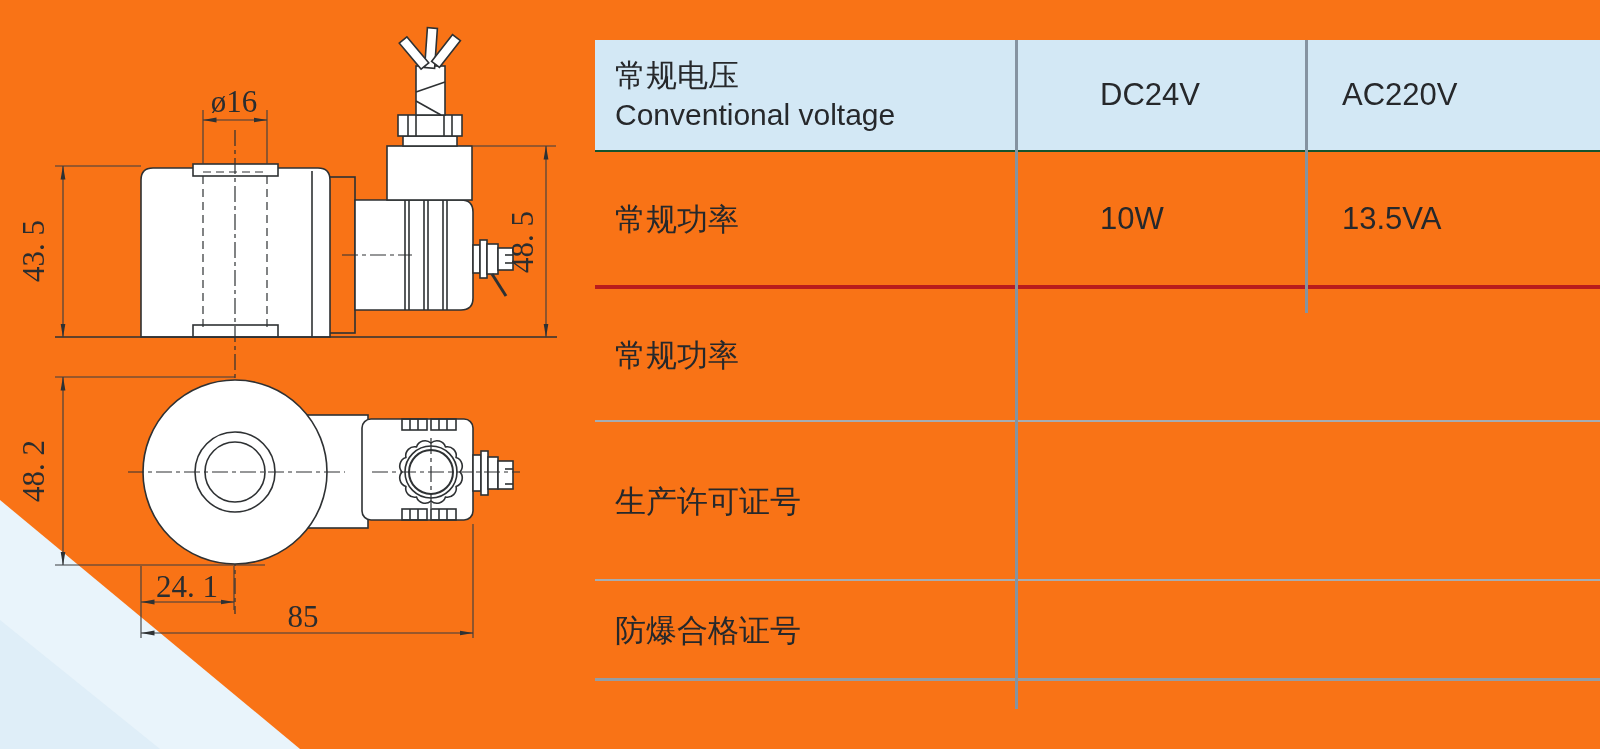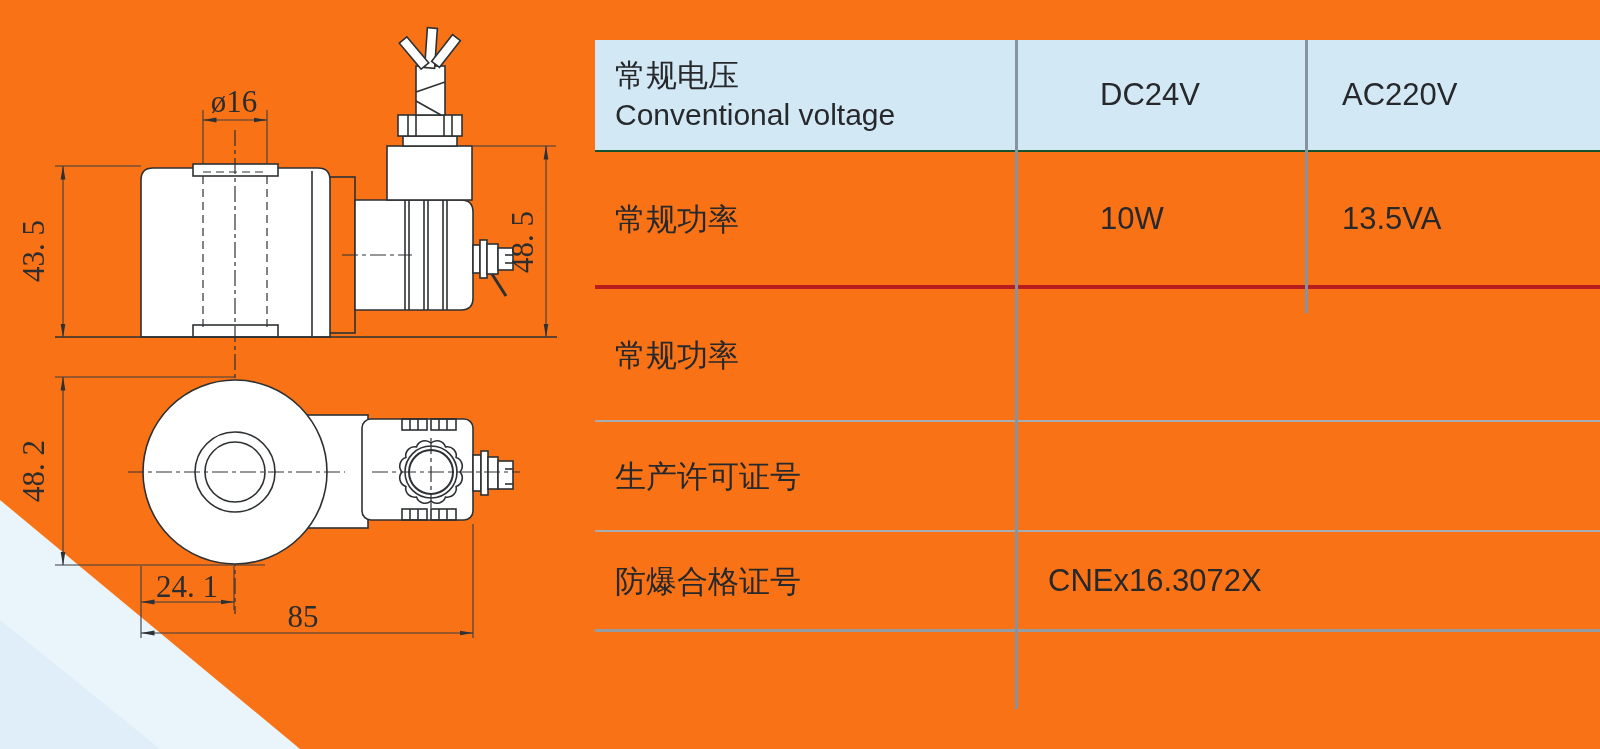--- a/index.html
+++ b/index.html
@@ -10,21 +10,21 @@
   
   #corner-accent{position:absolute;left:0;top:0;z-index:0;}
   #drawing-svg{position:absolute;left:0;top:0;z-index:1;}
 
   
   .spec-table{position:absolute;left:595px;top:40px;width:1005px;height:669px;z-index:2;}
   .row{position:relative;box-sizing:border-box;width:100%;}
   .row-header{height:112px;background:#d3e8f5;border-bottom:2px solid #14532d;}
   .row-power{height:137px;border-bottom:4px solid #b91c1c;}
   .row-grade{height:133px;border-bottom:2px solid #a6adb3;}
-  .row-license{height:110px;border-bottom:2px solid #a6adb3;}
+  .row-license{height:159px;border-bottom:2px solid #a6adb3;}
   .row-cert{height:100px;border-bottom:3px solid #959da4;}
   .lab{position:absolute;left:20px;top:50%;transform:translateY(-50%);width:392px;
        color:#26282b;}
   .lab-zh{font-size:31px;line-height:39px;}
   .lab-en{font-size:30px;line-height:39px;white-space:pre-line;}
   .val{position:absolute;top:50%;transform:translateY(-50%);
        font-size:31px;color:#26282b;white-space:nowrap;}
   .val-1{left:457px;margin-left:48px;}
   .val-2{left:747px;}
   .val-merged{left:453px;}
@@ -212,20 +212,19 @@
     <div class="row row-license">
       <div class="lab">
         <div class="lab-zh">生产许可证号</div>
       </div>
     </div>
 
     <div class="row row-cert">
       <div class="lab">
         <div class="lab-zh">防爆合格证号</div>
       </div>
-      <div class="val val-merged">CNEx16.3072X</div>
     </div>
 
     <div class="vline" id="divider-1"></div>
     <div class="vline" id="divider-2"></div>
   </div>
 
 </div>
 
 </body></html>

